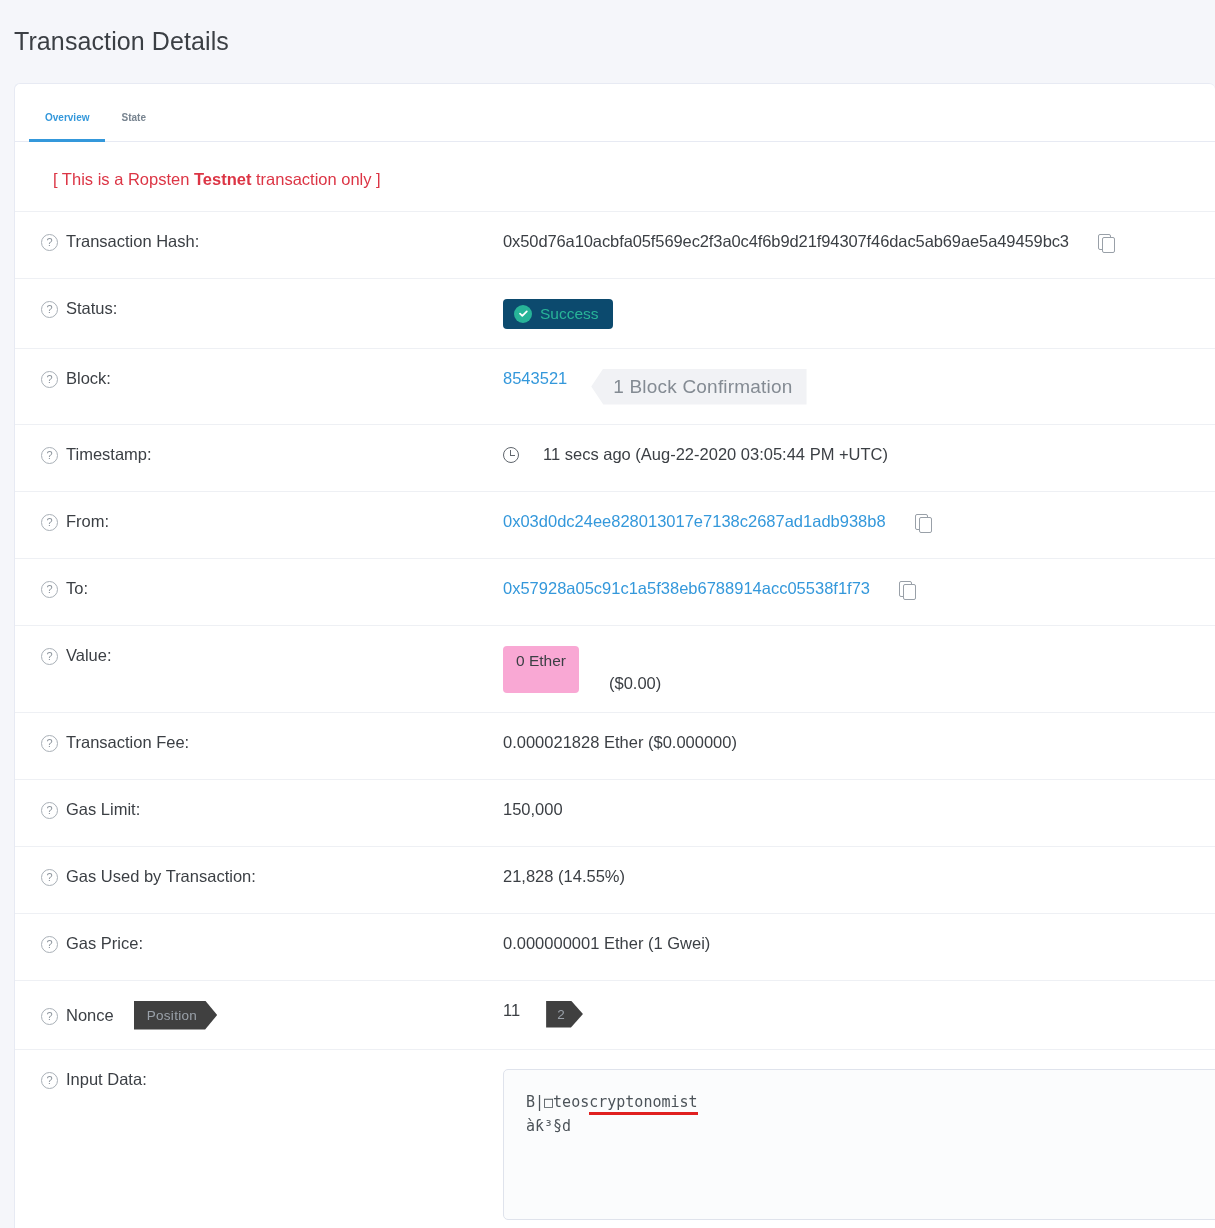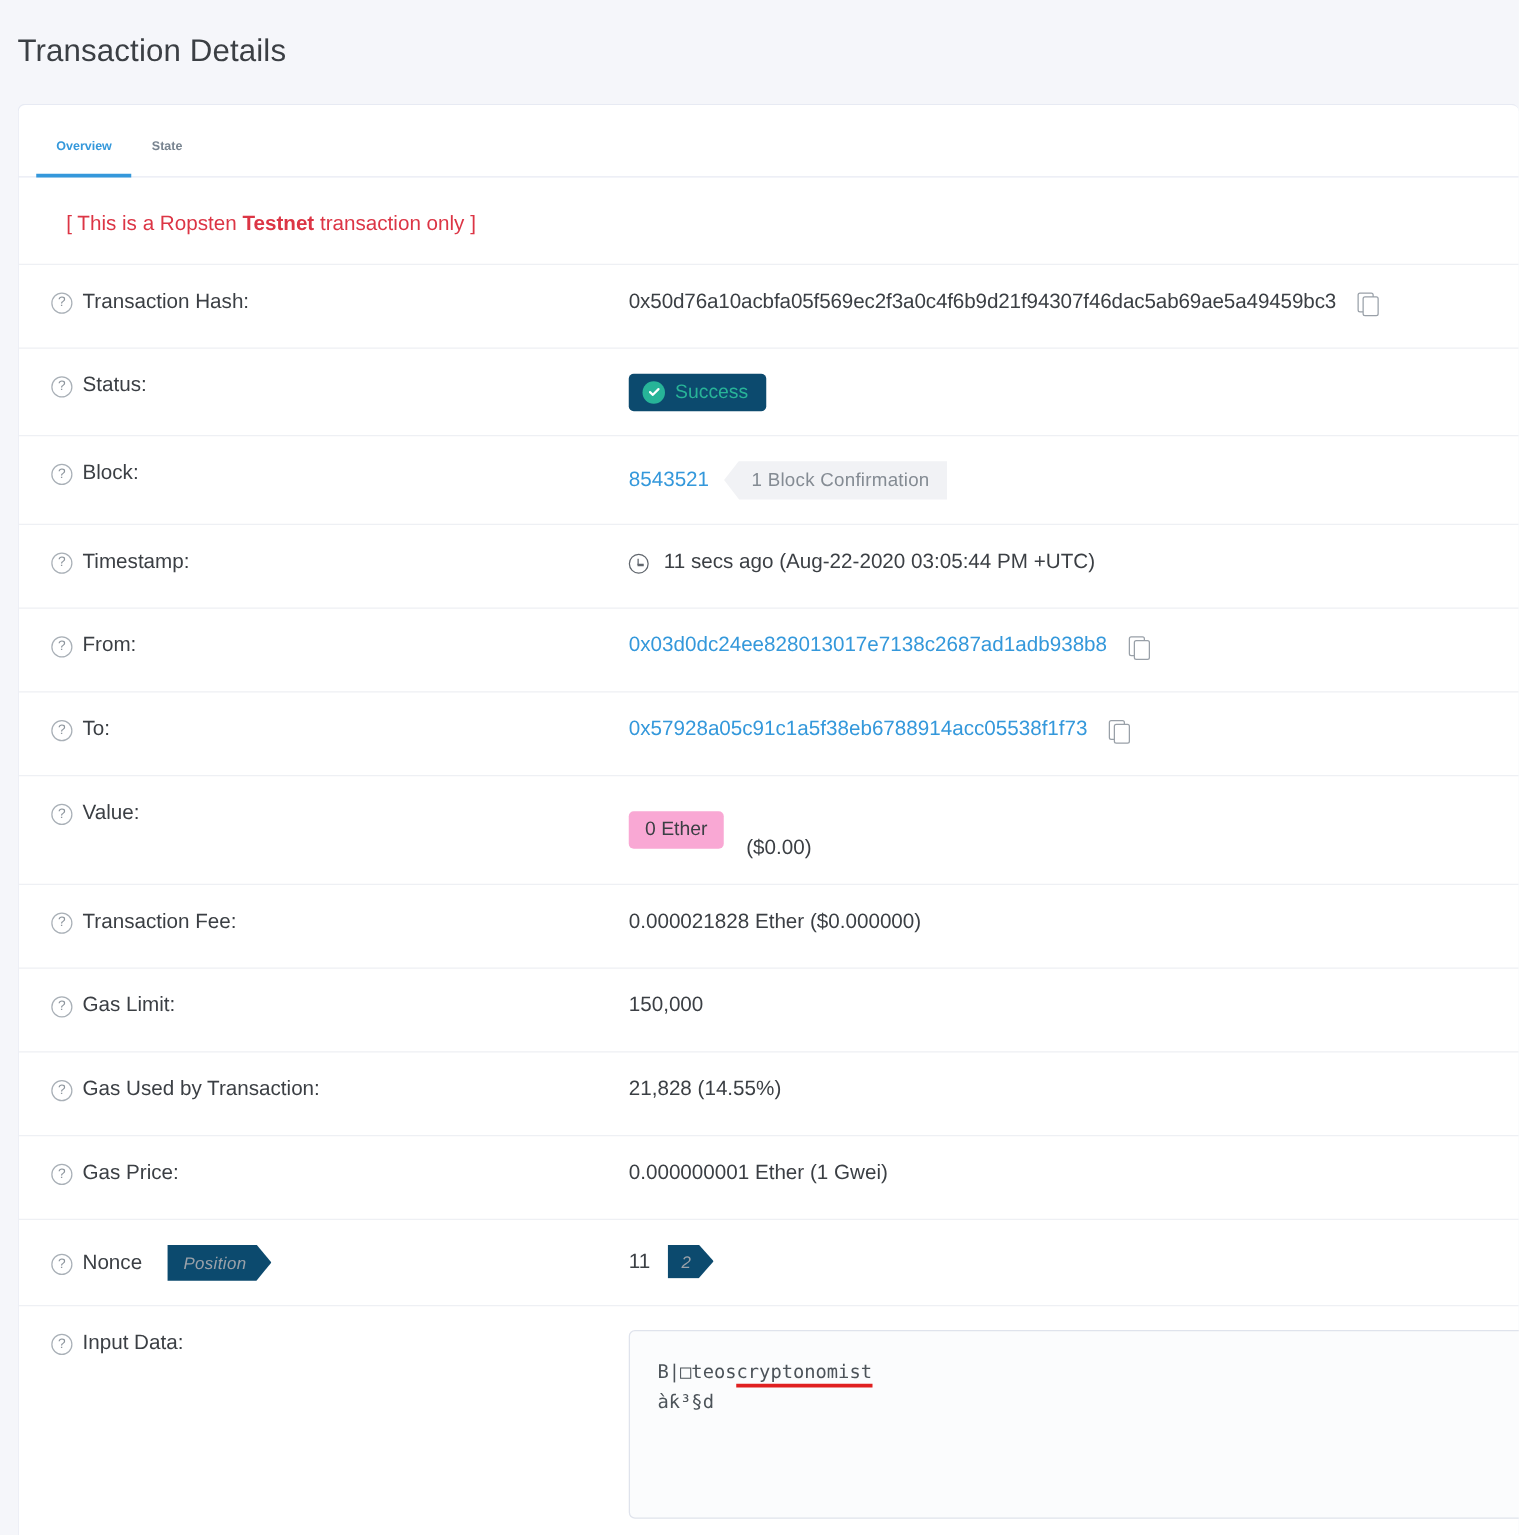--- a/index.html
+++ b/index.html
@@ -84,23 +84,22 @@
     gap: 8px;
     font-size: 16.5px;
     color: #3b3f44;
     padding-top: 1px;
   }
   .row-value {
     flex: 1;
     font-size: 16.5px;
     color: #3b3f44;
     display: flex;
-    align-items: center;
     flex-wrap: wrap;
-    gap: 4px;
+    gap: 16px;
     min-width: 0;
     padding-top: 1px;
   }
 
   
   .qicon {
     width: 17px; height: 17px;
     flex: none;
     display: inline-flex;
     align-items: center;
@@ -176,39 +175,38 @@
     justify-content: center;
     flex: none;
   }
   .check-circle svg { display: block; }
 
   
   .ribbon {
     display: inline-block;
     background: #f1f2f5;
     color: #848b93;
-    font-size: 15px;
+    font-size: 19px;
     padding: 7px 14px 7px 22px;
     margin-left: 8px;
     position: relative;
     clip-path: polygon(12px 0, 100% 0, 100% 100%, 12px 100%, 0 50%);
     letter-spacing: .2px;
   }
 
   
   .tag-point {
     display: inline-block;
-    background: #0c4a6e;
+    background: #404040;
     color: #9aa1a9;
     font-size: 13.5px;
     padding: 7px 20px 7px 13px;
     margin-left: 12px;
     clip-path: polygon(0 0, calc(100% - 12px) 0, 100% 50%, calc(100% - 12px) 100%, 0 100%);
     letter-spacing: .3px;
-    font-style: italic;
   }
   .tag-point.small {
     padding: 6px 18px 6px 11px;
     margin-left: 10px;
   }
 
   
   .chip {
     display: inline-block;
     background: #f9a8d4;

